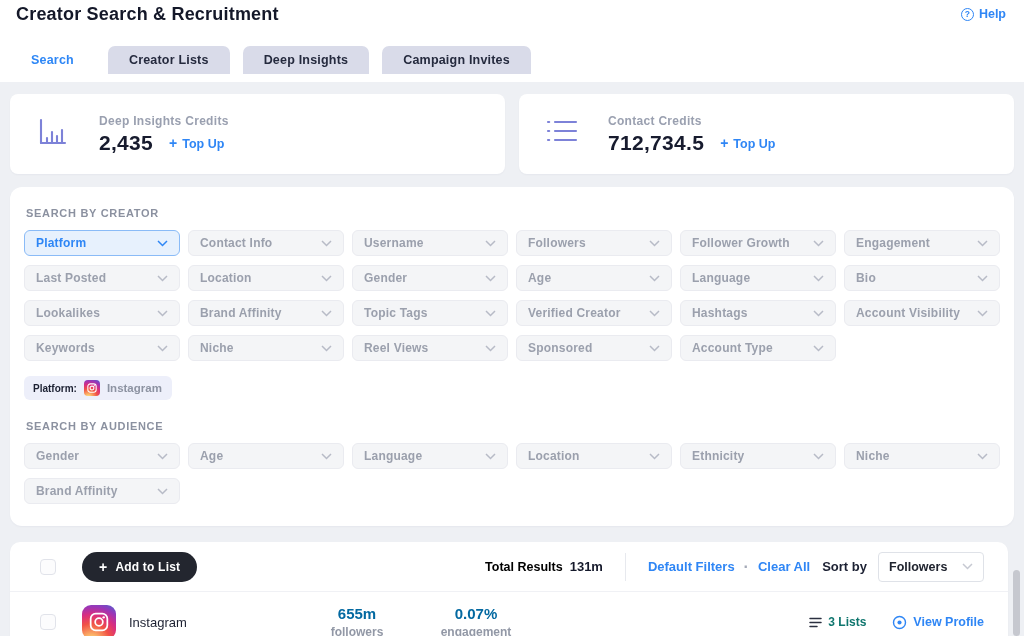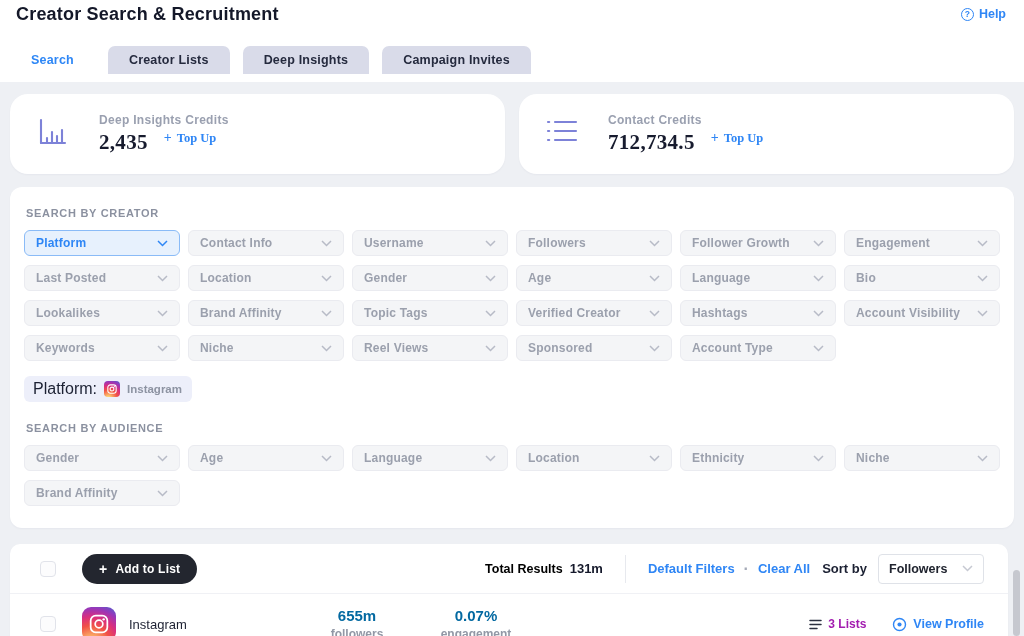--- a/index.html
+++ b/index.html
@@ -14,47 +14,47 @@
   .help { position:absolute; right:18px; top:7px; display:flex; align-items:center; gap:5px;
           color:#2f86f5; font-size:12.5px; font-weight:600; cursor:pointer; }
   .help-circle { width:13px; height:13px; border:1.3px solid #2f86f5; border-radius:50%;
           font-size:8.5px; font-weight:700; display:flex; align-items:center; justify-content:center; }
   .tabs { position:absolute; left:10px; bottom:8px; display:flex; gap:13px; }
   .tab { padding:7px 21px; font-size:12.5px; font-weight:700; letter-spacing:.2px;
          background:#d9dbe9; color:#252a3e; border-radius:7px 7px 0 0; cursor:pointer; }
   .tab.active { background:#fff; color:#2e87f6; }
   
   .credits-row { display:flex; gap:14px; margin:12px 10px 0 10px; }
-  .credit-card { flex:1; background:#fff; border-radius:18px; height:80px;
+  .credit-card { flex:1; background:#fff; border-radius:8px; height:80px;
                  display:flex; align-items:center; padding-left:27px;
                  box-shadow:0 1px 2px rgba(25,35,70,.04); }
   .credit-icon { width:34px; color:#7d82d8; flex:0 0 auto; }
   .credit-info { margin-left:28px; }
   .credit-label { font-size:12px; color:#9aa0b0; letter-spacing:.3px; font-weight:600; }
-  .credit-value-row { display:flex; align-items:flex-start; margin-top:3px;font-family:Liberation Serif, serif; }
+  .credit-value-row { display:flex; align-items:center; margin-top:3px; }
   .credit-value { font-size:21px; font-weight:800; color:#171b2e; letter-spacing:.3px; }
   .topup { margin-left:16px; color:#2f86f5; font-size:12.5px; font-weight:700; cursor:pointer;
            display:inline-flex; align-items:baseline; gap:5px; }
   .topup .plus { font-size:14px; font-weight:700; }
   
   .filter-card { background:#fff; border-radius:12px; margin:13px 10px 0 10px;
                  padding:14px 14px 22px 14px; box-shadow:0 1px 2px rgba(25,35,70,.04); }
   .section-label { font-size:11px; font-weight:700; color:#8b91a0; letter-spacing:.7px; margin:6px 0 11px 2px; }
   .filter-grid { display:grid; grid-template-columns:repeat(6,1fr); gap:9px 8px; }
   .dropdown { height:26px; background:#f4f5f7; border:1px solid #eaebf0; border-radius:6px;
               display:flex; align-items:center; justify-content:space-between;
               padding:8px 11px; font-size:12px; font-weight:600; color:#9ba0ad;
               letter-spacing:.2px; cursor:pointer; }
   .dropdown .chev { color:#b7bbc7; display:flex; }
   .dropdown.active { background:#e7f1fd; border-color:#8abbf7; color:#2e86f5; font-weight:700; }
   .dropdown.active .chev { color:#2e86f5; }
   .chip-row { margin:15px 0 4px 0; }
   .chip { display:inline-flex; align-items:center; gap:7px; background:#edeffa;
           border-radius:6px; padding:4px 10px 4px 9px; }
-  .chip-label { font-size:16px; font-weight:400; color:#1c2133; }
+  .chip-label { font-size:10px; font-weight:700; color:#1c2133; }
   .chip-value { font-size:11.5px; font-weight:600; color:#8d93a2; }
   .ig-gradient { background:radial-gradient(circle at 28% 110%, #fed373 9%, #f15245 42%,
                  #d92e7f 62%, #9b36b7 80%, #515ecf 98%); display:flex; align-items:center; justify-content:center; }
   .chip-ig { width:16px; height:16px; border-radius:4px; }
   .audience-label { margin-top:20px; }
   
   .results-card { background:#fff; border-radius:10px 10px 0 0; margin:16px 16px 0 10px;
                   box-shadow:0 1px 2px rgba(25,35,70,.04); }
   .results-header { height:49px; display:flex; align-items:center; padding:0 24px 0 30px; }
   .checkbox { width:16px; height:16px; border:1.5px solid #e1e3ea; border-radius:4px;
@@ -85,21 +85,21 @@
   .creator-handle { font-size:13px; font-weight:700; color:#2f86f5; cursor:pointer; }
   .verified-badge { width:14px; height:14px; border-radius:50%; background:#2f86f5; color:#fff;
                     font-size:8px; display:flex; align-items:center; justify-content:center; }
   .stat { text-align:center; }
   .stat-followers { flex:0 0 92px; }
   .stat-engagement { flex:0 0 118px; margin-left:14px; }
   .stat-value { font-size:15px; font-weight:800; color:#0369a1; }
   .stat-label { font-size:12px; color:#9298a6; font-weight:600; margin-top:3px; }
   .row-spacer { flex:1; }
   .lists-btn { display:flex; align-items:center; gap:6px; cursor:pointer; }
-  .lists-label { font-size:12px; font-weight:700; color:#a21caf; }
+  .lists-label { font-size:12px; font-weight:700; color:#0f766e; }
   .view-profile { margin-left:26px; display:flex; align-items:center; gap:6px; cursor:pointer; }
   .view-profile-label { font-size:12.5px; font-weight:700; color:#2f86f5; }
   .scroll-thumb { position:absolute; right:4px; top:570px; width:7px; height:66px;
                   background:#c6c8cf; border-radius:4px; cursor:pointer; }
 </style>
 </head>
 <body>
 
 <div class="header">
   <div class="page-title">Creator Search &amp; Recruitment</div>

